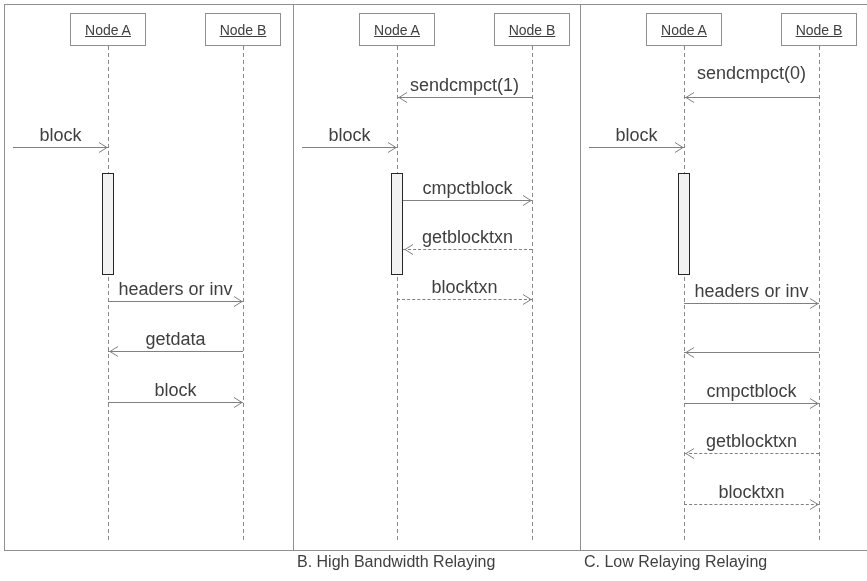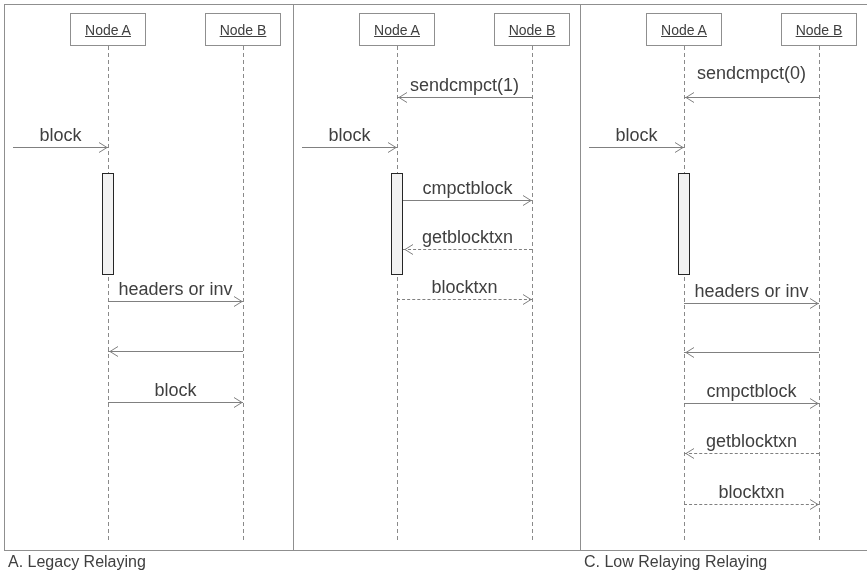--- a/index.html
+++ b/index.html
@@ -42,32 +42,32 @@
         <div class="msg-label" style="left: 8px; width: 95px; top: 121px;">block</div>
         <div class="msg-line solid" style="left: 8px; top: 142px; width: 95px;"></div>
         <svg width="11" height="12" class="arrowhead" style="left: 93px; top: 137px;">
           <polyline points="1,0.5 9,5.5 1,10.5" fill="none" stroke="#808080" stroke-width="1"></polyline>
         </svg>
         <div class="msg-label" style="left: 103px; width: 135px; top: 275px;">headers or inv</div>
         <div class="msg-line solid" style="left: 103px; top: 296px; width: 135px;"></div>
         <svg width="11" height="12" class="arrowhead" style="left: 228px; top: 291px;">
           <polyline points="1,0.5 9,5.5 1,10.5" fill="none" stroke="#808080" stroke-width="1"></polyline>
         </svg>
+        <div class="msg-label" style="left: 103px; width: 135px; top: 325px;">getdata</div>
         <div class="msg-line solid" style="left: 103px; top: 346px; width: 135px;"></div>
         <svg width="11" height="12" class="arrowhead" style="left: 103px; top: 341px;">
           <polyline points="10,0.5 2,5.5 10,10.5" fill="none" stroke="#808080" stroke-width="1"></polyline>
         </svg>
         <div class="msg-label" style="left: 103px; width: 135px; top: 376px;">block</div>
         <div class="msg-line solid" style="left: 103px; top: 397px; width: 135px;"></div>
         <svg width="11" height="12" class="arrowhead" style="left: 228px; top: 392px;">
           <polyline points="1,0.5 9,5.5 1,10.5" fill="none" stroke="#808080" stroke-width="1"></polyline>
         </svg>
       </div>
   </div>
-  <div class="caption" style="left:8px;">A. Legacy Relaying</div>
 
   <div class="panel" style="left:293px;">
     <div class="actor-box" style="left:65px;">
       <span class="actor-label">Node A</span>
     </div>
     <div class="actor-box" style="left:200px;">
       <span class="actor-label">Node B</span>
     </div>
     <div class="lifeline" style="left:103px;"></div>
     <div class="lifeline" style="left:238px;"></div>
@@ -93,20 +93,21 @@
         <svg width="11" height="12" class="arrowhead" style="left: 109px; top: 239px;">
           <polyline points="10,0.5 2,5.5 10,10.5" fill="none" stroke="#808080" stroke-width="1"></polyline>
         </svg>
         <div class="msg-label" style="left: 103px; width: 135px; top: 273px;">blocktxn</div>
         <div class="msg-line dashed" style="left: 103px; top: 294px; width: 135px;"></div>
         <svg width="11" height="12" class="arrowhead" style="left: 228px; top: 289px;">
           <polyline points="1,0.5 9,5.5 1,10.5" fill="none" stroke="#808080" stroke-width="1"></polyline>
         </svg>
       </div>
   </div>
+  <div class="caption" style="left:297px;">B. High Bandwidth Relaying</div>
 
   <div class="panel" style="left:580px;">
     <div class="actor-box" style="left:65px;">
       <span class="actor-label">Node A</span>
     </div>
     <div class="actor-box" style="left:200px;">
       <span class="actor-label">Node B</span>
     </div>
     <div class="lifeline" style="left:103px;"></div>
     <div class="lifeline" style="left:238px;"></div>

